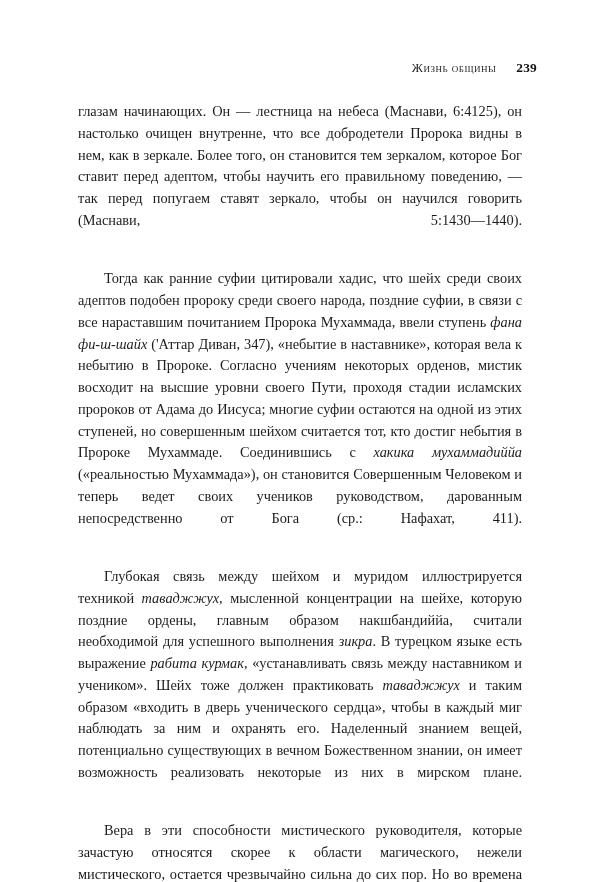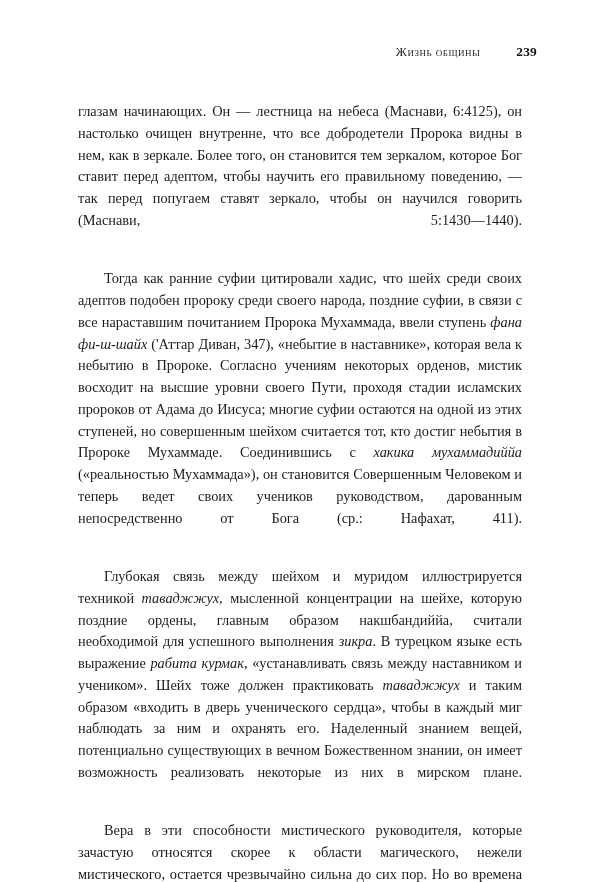--- a/index.html
+++ b/index.html
@@ -16,21 +16,21 @@
     background: #ffffff;
     overflow: hidden;
     font-family: "Liberation Serif", "DejaVu Serif", serif;
     color: #1c1c1c;
     box-sizing: border-box;
   }
 
   
   .running-head {
     position: absolute;
-    top: 44px;
+    top: 60px;
     left: 63px;
     right: 63px;
     height: 18px;
     display: flex;
     align-items: baseline;
     justify-content: flex-end;
     font-size: 11.3px;
     letter-spacing: 0.35px;
     color: #2a2a2a;
     white-space: nowrap;
@@ -44,21 +44,21 @@
     color: #242424;
   }
   .running-head-title::first-letter {
     text-transform: uppercase;
   }
 
   .running-head-folio {
     font-weight: bold;
     font-size: 13.4px;
     letter-spacing: 0.2px;
-    margin-left: 36px;
+    margin-left: 20px;
     color: #141414;
   }
 
   
   .textblock {
     position: absolute;
     top: 86px;
     left: 63px;
     width: 474px;
   }

